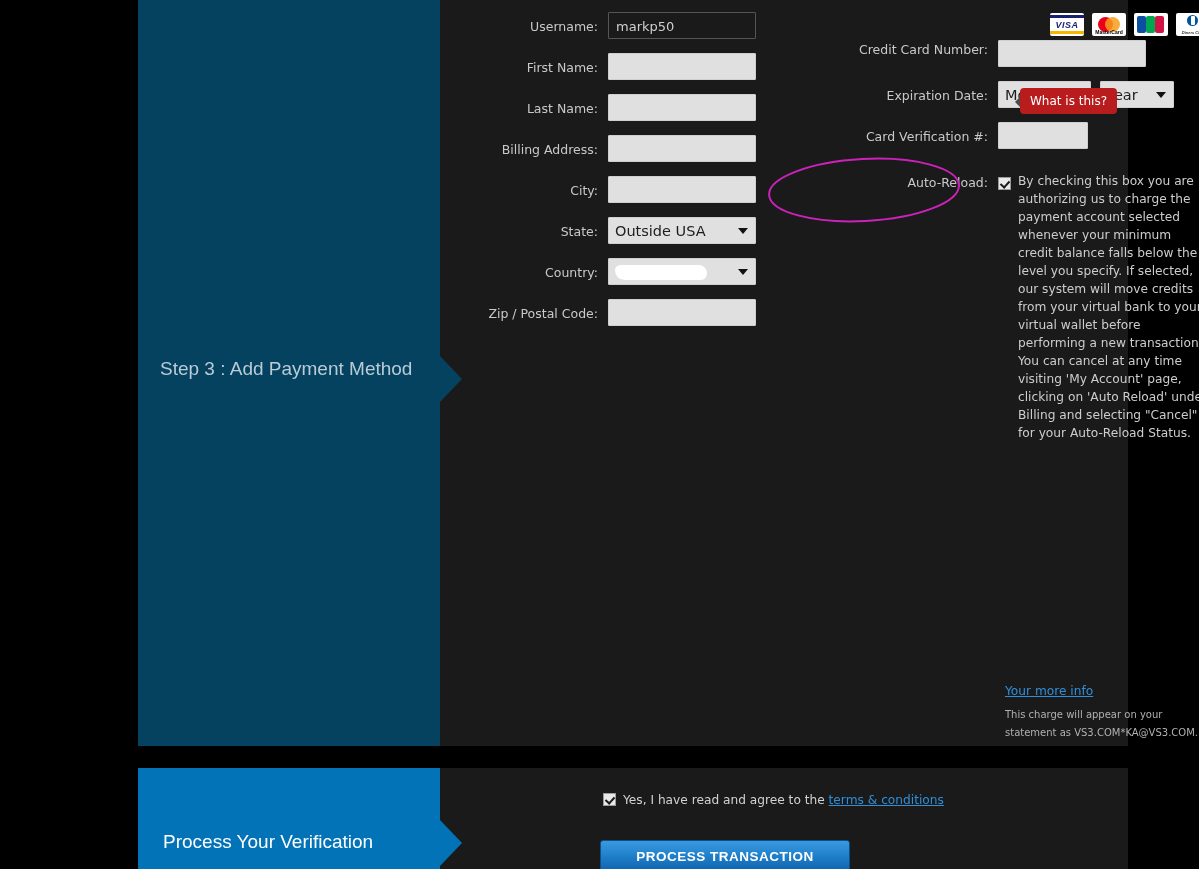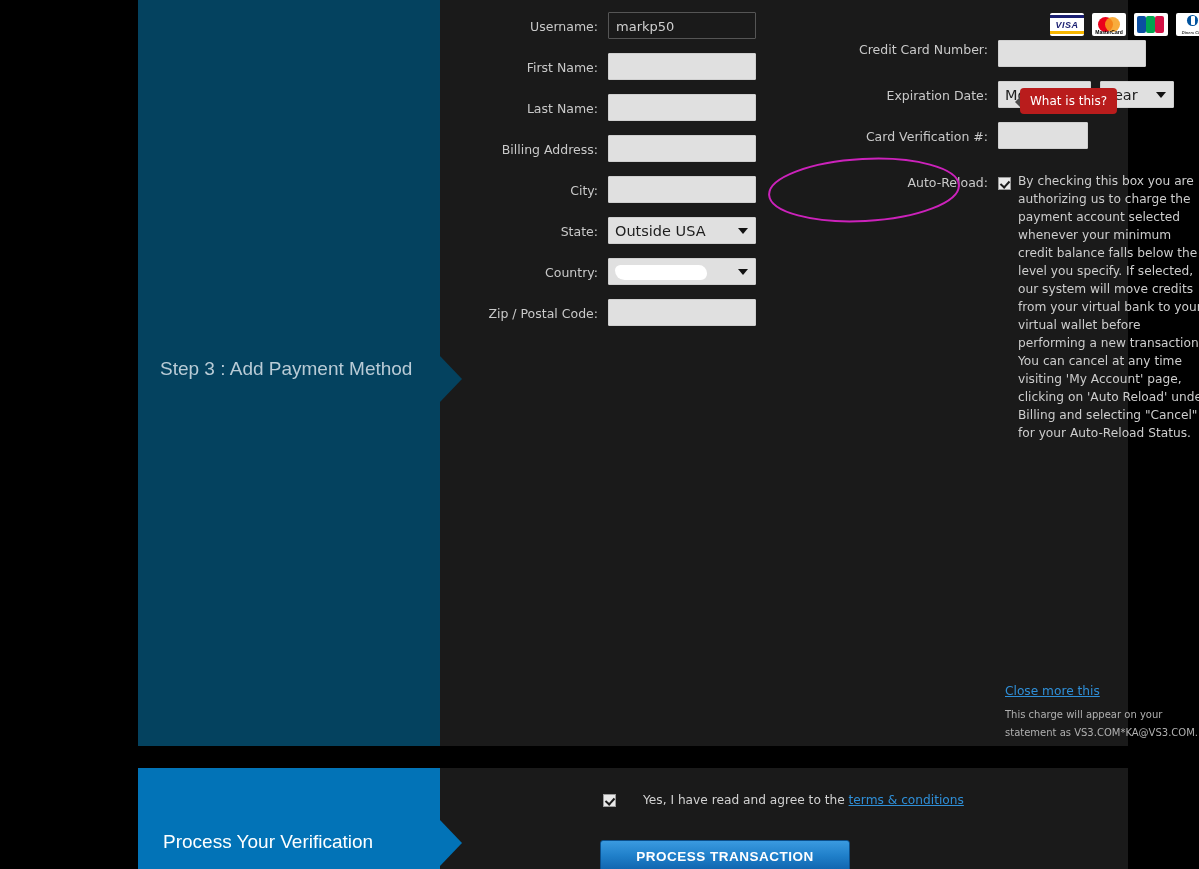--- a/index.html
+++ b/index.html
@@ -322,22 +322,20 @@
     color: #ffffff;
     font-size: 19px;
     font-family: "Liberation Sans", sans-serif;
     white-space: nowrap;
   }
   .terms-row {
     position: absolute;
     left: 465px;
     top: 25px;
     display: flex;
-    align-items: center;
-    gap: 20px;
   }
   .terms-text {
     color: #d2d2d2;
     font-size: 12.2px;
     margin-left: 7px;
   }
   .terms-link {
     color: #2f8fd8;
     text-decoration: underline;
   }
@@ -481,21 +479,21 @@
 
       <div class="autoreload-row">
         <div class="ar-label">Auto-Reload:</div>
         <div class="cbox"></div>
         <div class="ar-text">By checking this box you are authorizing us to charge the payment account selected whenever your minimum credit balance falls below the level you specify. If selected, our system will move credits from your virtual bank to your virtual wallet before performing a new transaction. You can cancel at any time visiting 'My Account' page, clicking on 'Auto Reload' under Billing and selecting "Cancel" for your Auto-Reload Status.</div>
       </div>
 
 
 
       <div class="ar-block" style="top:742px">
-        <a class="ar-link" href="#">Close more this</a>
+        <a class="ar-link" href="#">Your more info</a>
       </div>
 
       <div class="ar-fine">This charge will appear on your statement as VS3.COM*KA@VS3.COM.</div>
 
     </div>
   </div>
 
   <svg class="annot" viewBox="0 0 196 68" width="196" height="68">
     <ellipse cx="98" cy="34" rx="95" ry="31" fill="none" stroke="#cc22bb" stroke-width="2" transform="rotate(-3 98 34)"></ellipse>
   </svg>

